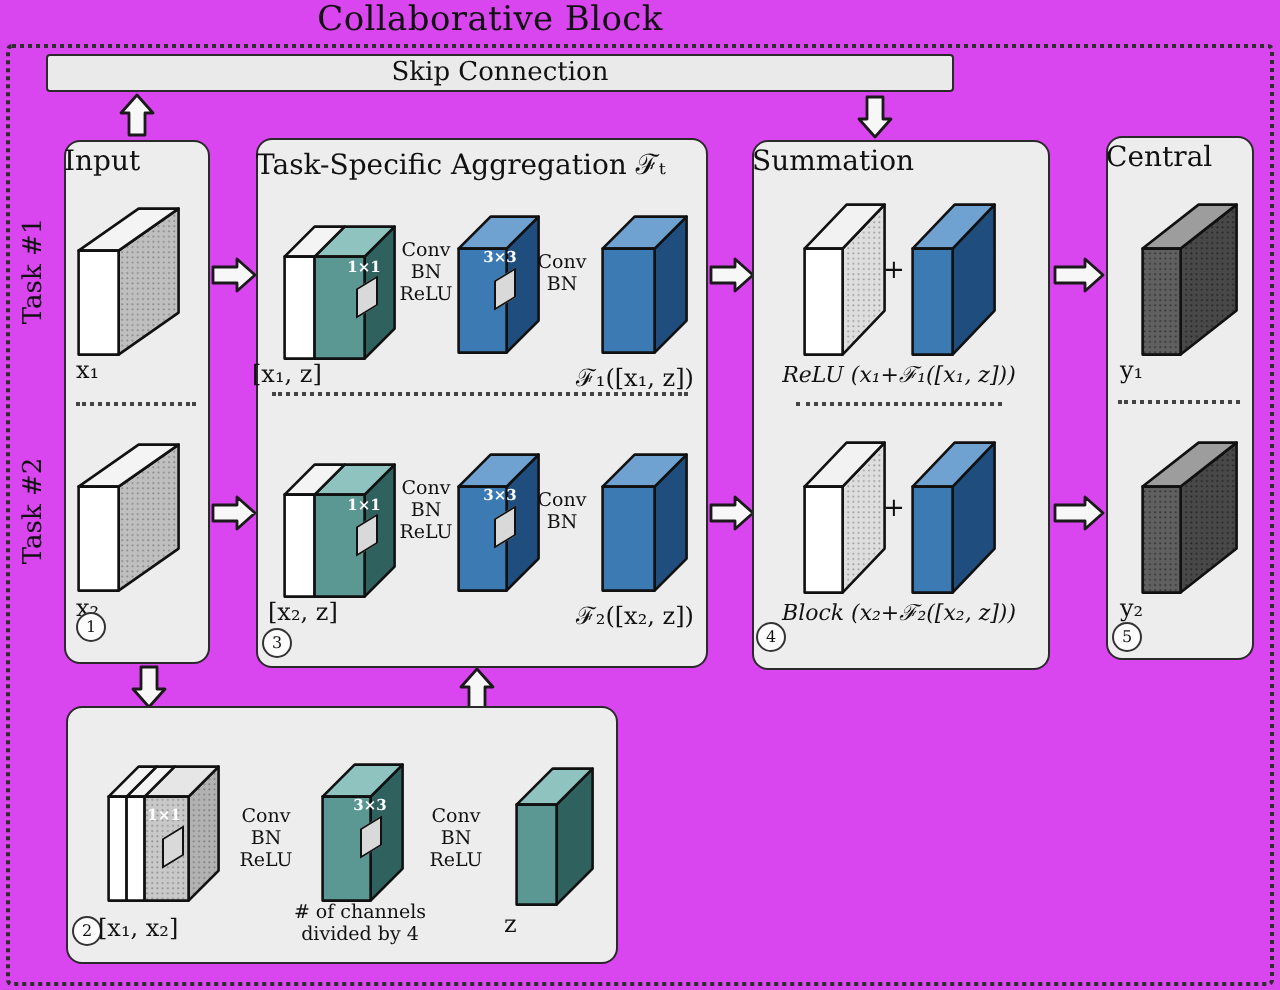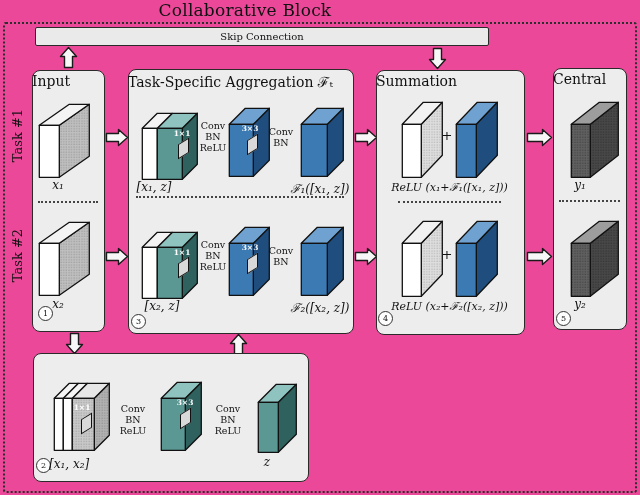--- a/index.html
+++ b/index.html
@@ -1,27 +1,27 @@
 <!DOCTYPE html>
 <html><head>
 <meta charset="utf-8">
 <style>
   html,body{margin:0;padding:0;background:#fff;}
-  .page{position:relative;width:640px;height:495px;background:#ec4899;overflow:hidden;
+  .page{position:relative;width:640px;height:495px;background:#d946ef;overflow:hidden;
         font-family:"DejaVu Serif","Liberation Serif",serif;color:#111;}
   .title{position:absolute;left:95px;top:0px;width:300px;text-align:center;
          font-size:17px;letter-spacing:.2px;}
   .outer{position:absolute;left:3px;top:22px;width:630px;height:467px;
          border:2px dotted #2e2e2e;border-radius:3px;}
-  .skipbar{position:absolute;left:35px;top:27px;width:452px;height:17px;
+  .skipbar{position:absolute;left:23px;top:27px;width:452px;height:17px;
            background:#eaeaea;border:1.4px solid #2a2a2a;border-radius:2px;
-           display:flex;align-items:center;justify-content:center;font-size:10px;}
+           display:flex;align-items:center;justify-content:center;font-size:13px;}
   .panel{position:absolute;background:#ededed;border:1.4px solid #2a2a2a;border-radius:8px;}
   .hdr{position:absolute;text-align:left;font-size:14px;}
-  .lbl{position:absolute;font-style:italic;font-size:12px;text-align:center;}
+  .lbl{position:absolute;font-size:12px;text-align:left;}
   .op{position:absolute;text-align:center;font-size:9.5px;line-height:1.18;white-space:pre-line;}
   .note{position:absolute;text-align:center;font-size:9.5px;line-height:1.15;white-space:pre-line;}
   .divider{position:absolute;height:0;border-top:2px dotted #444;}
   .badge{position:absolute;width:13px;height:13px;border:1.2px solid #333;border-radius:50%;
          background:#fdfdfd;font-size:8px;line-height:13px;text-align:center;}
   .rot{position:absolute;width:80px;text-align:center;font-size:13px;transform:rotate(-90deg);}
   .kern{position:absolute;width:9px;height:13px;background:#d9d9d9;border:1.1px solid #111;
         transform:skewY(-32deg);}
   .klab{position:absolute;width:20px;text-align:center;color:#fff;font-weight:bold;
         font-size:7.5px;letter-spacing:0;}
@@ -323,21 +323,21 @@
           </pattern>
         </defs>
         <polygon points="20,22 41,0 41,53 20,75" fill="#1f4e7e"></polygon>
         <polygon points="20,22 41,0 41,53 20,75" fill="none" stroke="#111" stroke-width="1.3" stroke-linejoin="round"></polygon>
         <polygon points="0,22 21,0 41,0 20,22" fill="#6fa2d0"></polygon>
         <polygon points="0,22 21,0 41,0 20,22" fill="none" stroke="#111" stroke-width="1.3" stroke-linejoin="round"></polygon>
         <polygon points="0,22 20,22 20,75 0,75" fill="#3c7ab4"></polygon>
         <polygon points="0,22 20,22 20,75 0,75" fill="none" stroke="#111" stroke-width="1.3" stroke-linejoin="round"></polygon>
       </svg>
     </div>
-  <div class="relu" style="left:377px;top:298px;width:145px">ReLU (x₂+ℱ₂([x₂, z]))</div>
+  <div class="relu" style="left:377px;top:298px;width:145px">Block (x₂+ℱ₂([x₂, z]))</div>
   <div class="badge" style="left:378px;top:311px">4</div>
 
   <div class="panel" style="left:553px;top:68px;width:72px;height:260px"></div>
   <div class="hdr" style="left:553px;top:71px;width:72px">Central</div>
   <div class="fig" style="left:570px;top:101px">
       <svg width="49.6" height="77.6" viewBox="-1.3 -1.3 49.6 77.6" style="display:block">
         <defs>
           <pattern id="dots13" width="2.6" height="2.6" patternUnits="userSpaceOnUse">
             <circle cx="1" cy="1" r="0.5" fill="rgba(0,0,0,0.5)"></circle>
           </pattern>
@@ -417,20 +417,22 @@
         <polygon points="24,16 40,0 40,52 24,68" fill="#2f615e"></polygon>
         <polygon points="24,16 40,0 40,52 24,68" fill="none" stroke="#111" stroke-width="1.3" stroke-linejoin="round"></polygon>
         <polygon points="0,16 16,0 40,0 24,16" fill="#8ec3bf"></polygon>
         <polygon points="0,16 16,0 40,0 24,16" fill="none" stroke="#111" stroke-width="1.3" stroke-linejoin="round"></polygon>
         <polygon points="0,16 24,16 24,68 0,68" fill="#5b9894"></polygon>
         <polygon points="0,16 24,16 24,68 0,68" fill="none" stroke="#111" stroke-width="1.3" stroke-linejoin="round"></polygon>
       </svg>
     </div>
   <div class="klab" style="left:175px;top:398px">3×3</div>
   <div class="kern" style="left:180px;top:411px"></div>
+  <div class="note" style="left:140px;top:452px;width:80px"># of channels
+divided by 4</div>
   <div class="op" style="left:211px;top:403px;width:34px">Conv
 BN
 ReLU</div>
   <div class="fig" style="left:257px;top:383px">
       <svg width="40.6" height="70.6" viewBox="-1.3 -1.3 40.6 70.6" style="display:block">
         <defs>
           <pattern id="dots17" width="2.6" height="2.6" patternUnits="userSpaceOnUse">
             <circle cx="1" cy="1" r="0.5" fill="rgba(0,0,0,0.3)"></circle>
           </pattern>
         </defs>

